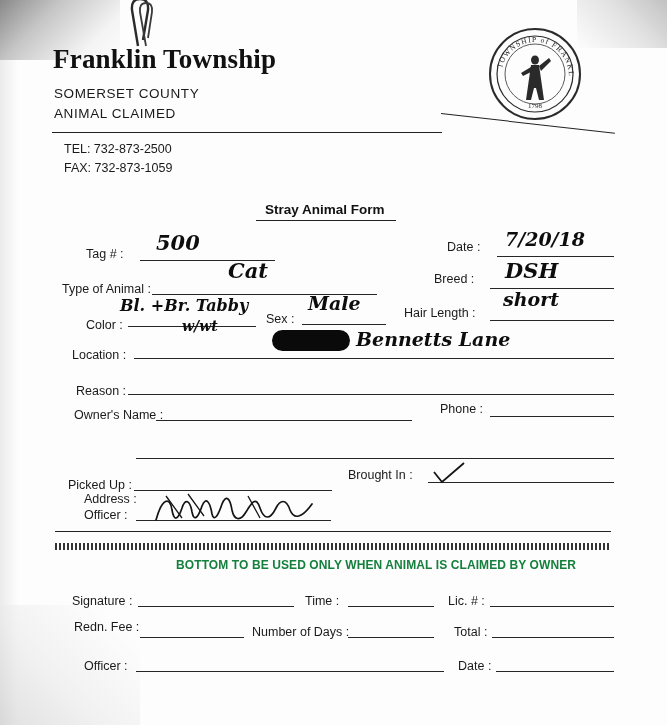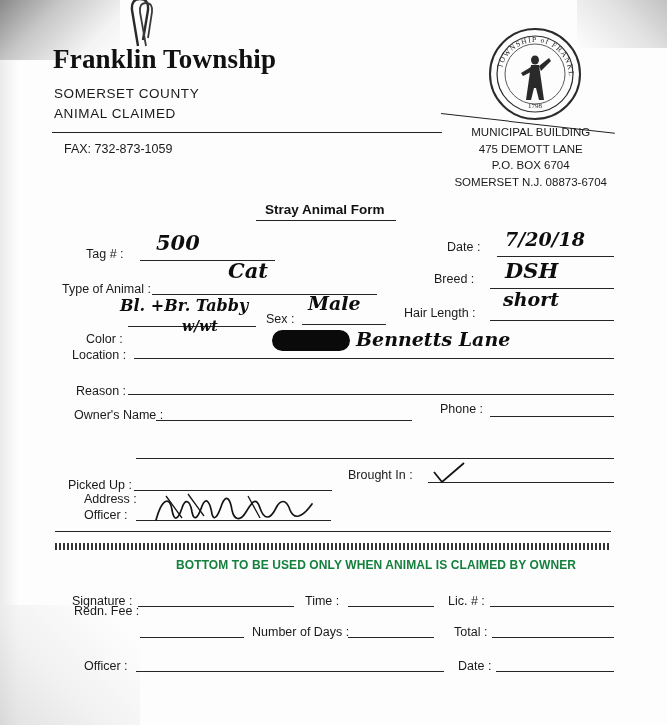--- a/index.html
+++ b/index.html
@@ -232,31 +232,26 @@
     <g fill="#2a2a2a">
       <ellipse cx="48" cy="34" rx="4" ry="4.6"></ellipse>
       <path d="M44 39 L52 39 L55 60 L41 60 Z"></path>
       <path d="M41 60 L39 74 L44 74 L47 62 L49 62 L52 74 L57 74 L55 60 Z"></path>
       <path d="M52 40 L62 32 L64 35 L54 45 Z"></path>
       <path d="M44 41 L34 47 L36 50 L46 45 Z"></path>
     </g>
     <text x="48" y="82" text-anchor="middle" font-size="7" font-family="Liberation Serif, serif" fill="#1d1d1d">1798</text>
   </svg>
 
-  <div class="addr">
-    <div>MUNICIPAL BUILDING</div>
-    <div>475 DEMOTT LANE</div>
-    <div>P.O. BOX 6704</div>
-    <div>SOMERSET N.J. 08873-6704</div>
-  </div>
 
   <div class="rule-main"></div>
   <div class="rule-diag"></div>
 
   <div class="tel">
+    <div>TEL: 732-873-2500</div>
     <div>FAX: 732-873-1059</div>
   </div>
 
   <div class="form-title">Stray Animal Form</div>
   <div class="form-title-underline"></div>
 
   <div class="lbl" style="left:86px; top:247px;">Tag # :</div>
   <div class="line" style="left:140px; top:260px; width:135px;"></div>
   <div class="hw hw-lg" style="left:156px; top:230px;">500</div>
 
@@ -265,21 +260,21 @@
   <div class="hw hw-md" style="left:505px; top:228px;">7/20/18</div>
 
   <div class="lbl" style="left:62px; top:282px;">Type of Animal :</div>
   <div class="line" style="left:152px; top:294px; width:225px;"></div>
   <div class="hw hw-lg" style="left:228px; top:258px;">Cat</div>
 
   <div class="lbl" style="left:434px; top:272px;">Breed :</div>
   <div class="line" style="left:490px; top:288px; width:124px;"></div>
   <div class="hw hw-lg" style="left:505px; top:258px;">DSH</div>
 
-  <div class="lbl" style="left:86px; top:332px;">Color :</div>
+  <div class="lbl" style="left:86px; top:318px;">Color :</div>
   <div class="line" style="left:128px; top:326px; width:128px;"></div>
   <div class="hw hw-sm" style="left:120px; top:296px;">Bl. +Br. Tabby</div>
   <div class="hw hw-sm" style="left:182px; top:318px; font-size:14px;">w/wt</div>
 
   <div class="lbl" style="left:266px; top:312px;">Sex :</div>
   <div class="line" style="left:302px; top:324px; width:84px;"></div>
   <div class="hw hw-md" style="left:308px; top:292px;">Male</div>
 
   <div class="lbl" style="left:404px; top:306px;">Hair Length :</div>
   <div class="line" style="left:490px; top:320px; width:124px;"></div>
@@ -332,21 +327,21 @@
 
   <div class="lbl" style="left:72px; top:594px;">Signature :</div>
   <div class="line" style="left:138px; top:606px; width:156px;"></div>
 
   <div class="lbl" style="left:305px; top:594px;">Time :</div>
   <div class="line" style="left:348px; top:606px; width:86px;"></div>
 
   <div class="lbl" style="left:448px; top:594px;">Lic. # :</div>
   <div class="line" style="left:490px; top:606px; width:124px;"></div>
 
-  <div class="lbl" style="left:74px; top:604px;">Redn. Fee :</div>
+  <div class="lbl" style="left:74px; top:620px;">Redn. Fee :</div>
   <div class="line" style="left:140px; top:637px; width:104px;"></div>
 
   <div class="lbl" style="left:252px; top:625px;">Number of Days :</div>
   <div class="line" style="left:348px; top:637px; width:86px;"></div>
 
   <div class="lbl" style="left:454px; top:625px;">Total :</div>
   <div class="line" style="left:492px; top:637px; width:122px;"></div>
 
   <div class="lbl" style="left:84px; top:659px;">Officer :</div>
   <div class="line" style="left:136px; top:671px; width:308px;"></div>

